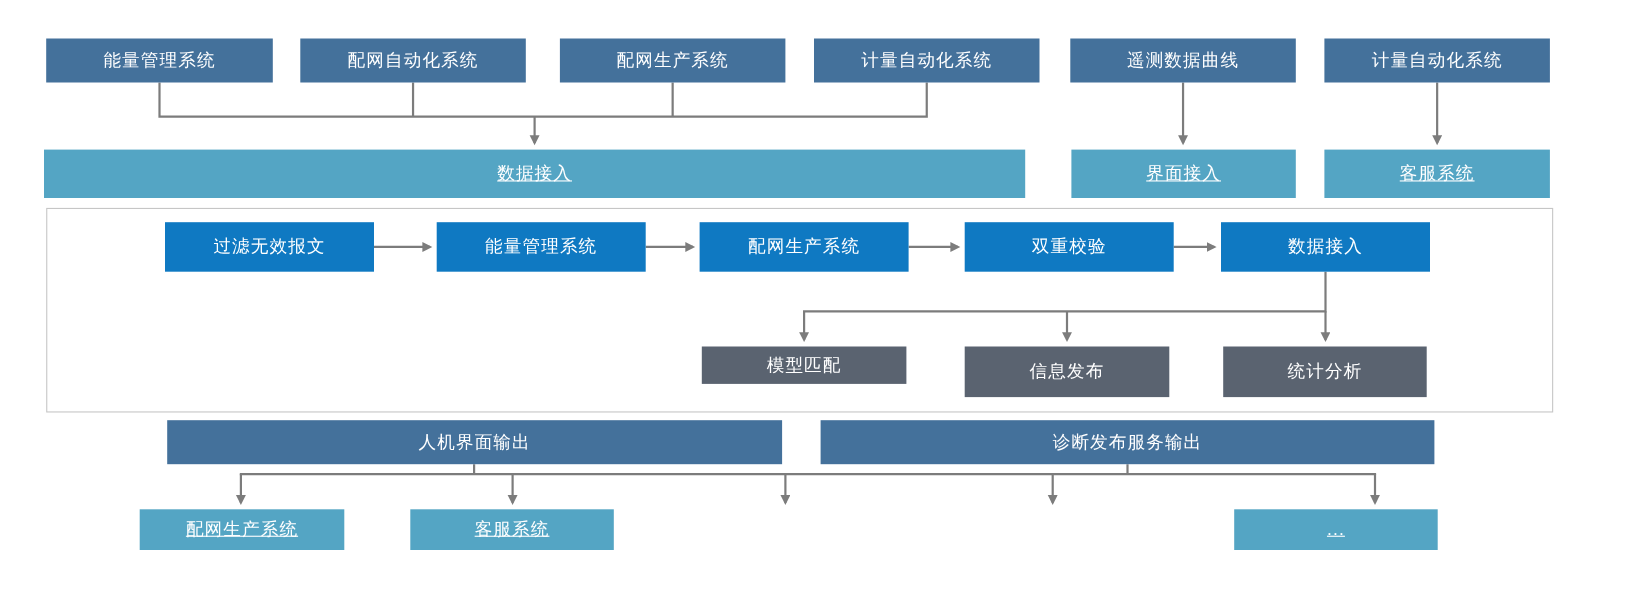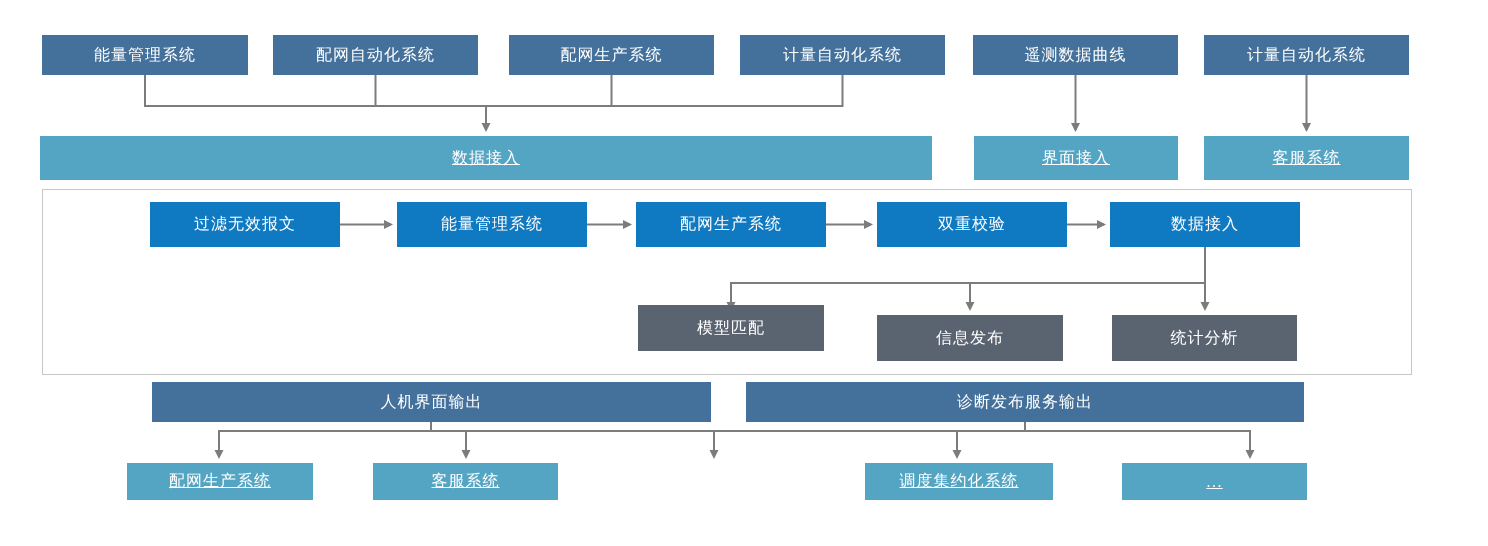--- a/index.html
+++ b/index.html
@@ -71,25 +71,24 @@
   <div class="node n-teal" style="left:40px;top:136px;width:892px;height:44px">数据接入</div>
   <div class="node n-teal" style="left:974px;top:136px;width:204px;height:44px">界面接入</div>
   <div class="node n-teal" style="left:1204px;top:136px;width:205px;height:44px">客服系统</div>
 
   <div class="node n-blue" style="left:150px;top:202px;width:190px;height:45px">过滤无效报文</div>
   <div class="node n-blue" style="left:397px;top:202px;width:190px;height:45px">能量管理系统</div>
   <div class="node n-blue" style="left:636px;top:202px;width:190px;height:45px">配网生产系统</div>
   <div class="node n-blue" style="left:877px;top:202px;width:190px;height:45px">双重校验</div>
   <div class="node n-blue" style="left:1110px;top:202px;width:190px;height:45px">数据接入</div>
 
-  <div class="node n-gray" style="left:638px;top:305px;width:186px;height:46px">模型匹配</div>
+  <div class="node n-gray" style="left:638px;top:315px;width:186px;height:34px">模型匹配</div>
   <div class="node n-gray" style="left:877px;top:315px;width:186px;height:46px">信息发布</div>
   <div class="node n-gray" style="left:1112px;top:315px;width:185px;height:46px">统计分析</div>
 
   <div class="node n-dark" style="left:152px;top:382px;width:559px;height:40px">人机界面输出</div>
   <div class="node n-dark" style="left:746px;top:382px;width:558px;height:40px">诊断发布服务输出</div>
 
   <div class="node n-teal" style="left:127px;top:463px;width:186px;height:37px">配网生产系统</div>
   <div class="node n-teal" style="left:373px;top:463px;width:185px;height:37px">客服系统</div>
-  <div class="node n-teal" style="left:865px;top:463px;width:188px;height:37px">调度集约化系统</div>
   <div class="node n-teal" style="left:1122px;top:463px;width:185px;height:37px">...</div>
 
 </div>
 
 </body></html>

